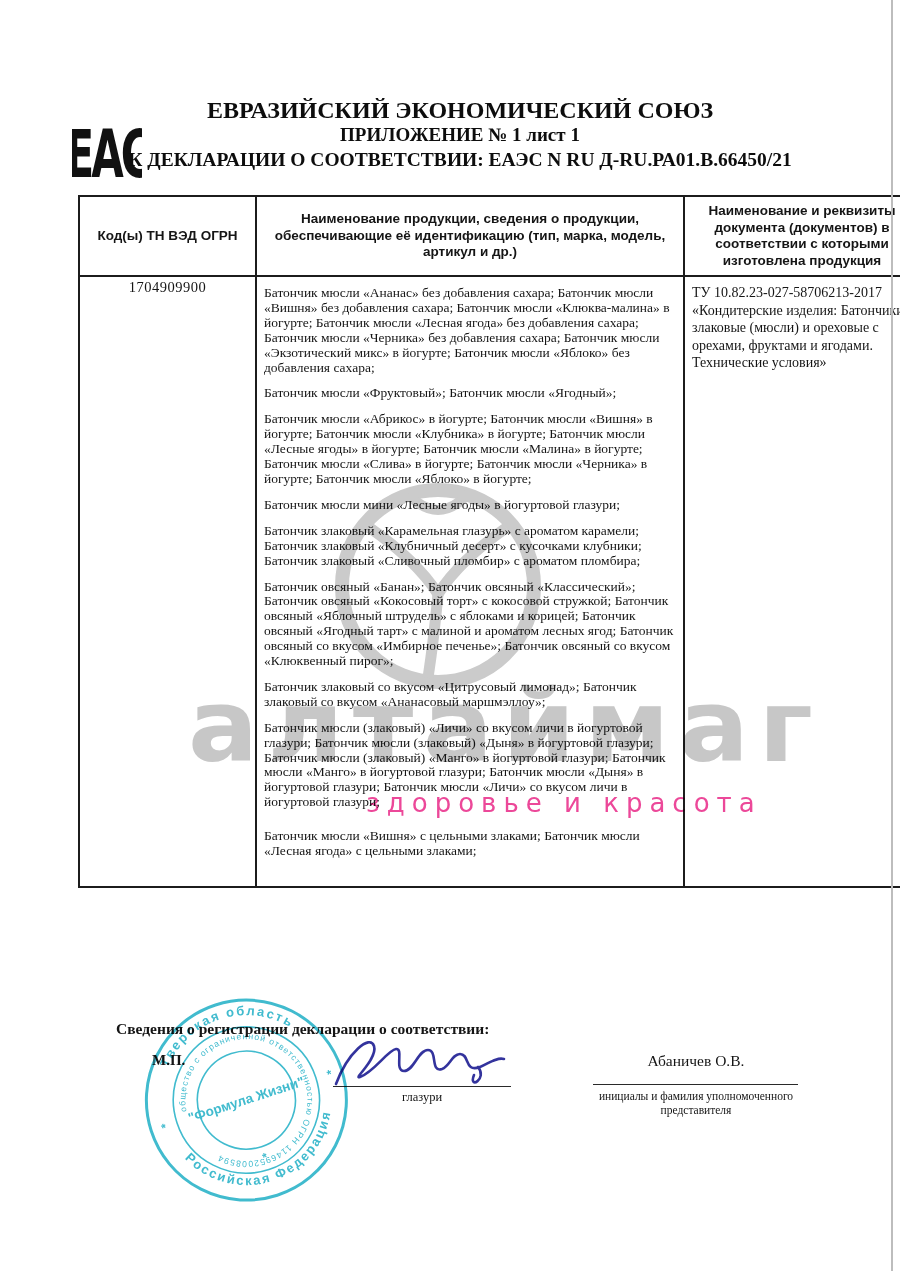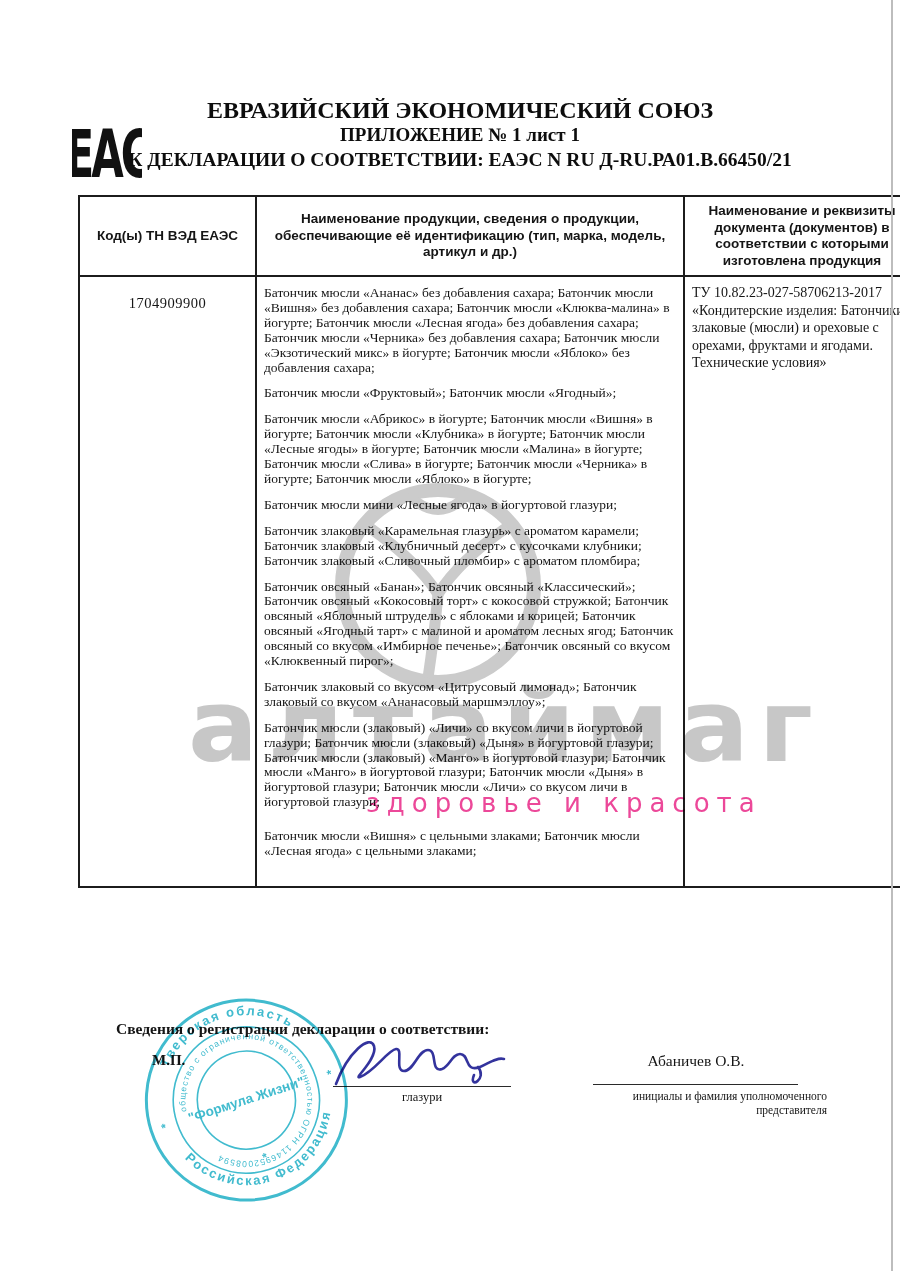--- a/index.html
+++ b/index.html
@@ -20,21 +20,21 @@
 
   
   table.decl{position:absolute;left:78px;top:195px;width:787px;border-collapse:collapse;
              table-layout:fixed;}
   table.decl td{border:2px solid #1c1c1c;vertical-align:top;}
   .th{font-family:"Liberation Sans",sans-serif;font-weight:bold;font-size:13.5px;
       line-height:16.5px;text-align:center;vertical-align:middle !important;padding:6px 8px;}
   .c-code{width:159px;}
   .c-prod{width:410px;}
   .c-doc{width:218px;}
-  .code-cell{text-align:center;padding-top:18px;font-size:14.5px;letter-spacing:.5px;}
+  .code-cell{text-align:center;padding-top:2px;font-size:14.5px;letter-spacing:.5px;}
   .prod-cell{padding:9px 8px 4px 7px;font-size:13.5px;line-height:14.9px;height:596px;}
   .prod-cell p{margin:0 0 11px 0;}
   .prod-cell p:last-child{margin-bottom:0;margin-top:19px;}
   .doc-cell{padding:7px 6px 4px 7px;font-size:14px;line-height:17.5px;}
 
   
   .wm{position:absolute;inset:0;pointer-events:none;mix-blend-mode:multiply;z-index:5;}
   .wm-text{position:absolute;left:188px;top:668px;font-family:"DejaVu Sans",sans-serif;
            font-weight:bold;font-size:100px;color:#c7c7c7;letter-spacing:9px;
            transform:scaleX(1.04);transform-origin:left top;white-space:nowrap;}
@@ -43,21 +43,21 @@
   .wm-emblem{position:absolute;left:330px;top:478px;}
 
   
   .reg-heading{position:absolute;left:68px;top:1020px;font-weight:bold;font-size:15.5px;margin-left:48px;}
   .mp{position:absolute;left:152px;top:1052px;font-weight:bold;font-size:15px;}
   .sig-line{position:absolute;left:333px;top:1086px;width:178px;border-top:1.6px solid #2a2a2a;}
   .sig-label{position:absolute;left:333px;top:1090px;width:178px;text-align:center;
              font-size:12.5px;}
   .signer{position:absolute;left:575px;top:1052px;width:242px;text-align:center;font-size:15.5px;}
   .signer-line{position:absolute;left:593px;top:1084px;width:205px;border-top:1.6px solid #2a2a2a;}
-  .signer-label{position:absolute;left:565px;top:1089px;width:262px;text-align:right;
+  .signer-label{position:absolute;left:565px;top:1089px;width:262px;text-align:center;
                 font-size:11.5px;line-height:14px;}
 
   .stampwrap{position:absolute;left:137px;top:990px;mix-blend-mode:multiply;z-index:6;
              transform:rotate(-18deg);}
   .sigwrap{position:absolute;left:328px;top:1026px;mix-blend-mode:multiply;z-index:6;}
 </style>
 </head>
 <body>
 
 <div class="page">
@@ -70,31 +70,31 @@
 
   <div class="titles">
     <div class="t1">ЕВРАЗИЙСКИЙ ЭКОНОМИЧЕСКИЙ СОЮЗ</div>
     <div class="t2">ПРИЛОЖЕНИЕ № 1 лист 1</div>
     <div class="t3">К ДЕКЛАРАЦИИ О СООТВЕТСТВИИ: ЕАЭС N RU Д-RU.РА01.В.66450/21</div>
   </div>
 
   <table class="decl">
     <tbody>
         <tr>
-      <td class="th c-code">Код(ы) ТН ВЭД ЕАЭС</td>
+      <td class="th c-code">Код(ы) ТН ВЭД ОГРН</td>
       <td class="th c-prod">Наименование продукции, сведения о продукции, обеспечивающие её идентификацию (тип, марка, модель, артикул и др.)</td>
       <td class="th c-doc">Наименование и реквизиты документа (документов) в соответствии с которыми изготовлена продукция</td>
     </tr>
     <tr>
       <td class="code-cell">1704909900</td>
       <td class="prod-cell">
         <p>Батончик мюсли «Ананас» без добавления сахара; Батончик мюсли «Вишня» без добавления сахара; Батончик мюсли «Клюква-малина» в йогурте; Батончик мюсли «Лесная ягода» без добавления сахара; Батончик мюсли «Черника» без добавления сахара; Батончик мюсли «Экзотический микс» в йогурте; Батончик мюсли «Яблоко» без добавления сахара;</p>
         <p>Батончик мюсли «Фруктовый»; Батончик мюсли «Ягодный»;</p>
         <p>Батончик мюсли «Абрикос» в йогурте; Батончик мюсли «Вишня» в йогурте; Батончик мюсли «Клубника» в йогурте; Батончик мюсли «Лесные ягоды» в йогурте; Батончик мюсли «Малина» в йогурте; Батончик мюсли «Слива» в йогурте; Батончик мюсли «Черника» в йогурте; Батончик мюсли «Яблоко» в йогурте;</p>
-        <p>Батончик мюсли мини «Лесные ягода» в йогуртовой глазури;</p>
+        <p>Батончик мюсли мини «Лесные ягоды» в йогуртовой глазури;</p>
         <p>Батончик злаковый «Карамельная глазурь» с ароматом карамели; Батончик злаковый «Клубничный десерт» с кусочками клубники; Батончик злаковый «Сливочный пломбир» с ароматом пломбира;</p>
         <p>Батончик овсяный «Банан»; Батончик овсяный «Классический»; Батончик овсяный «Кокосовый торт» с кокосовой стружкой; Батончик овсяный «Яблочный штрудель» с яблоками и корицей; Батончик овсяный «Ягодный тарт» с малиной и ароматом лесных ягод; Батончик овсяный со вкусом «Имбирное печенье»; Батончик овсяный со вкусом «Клюквенный пирог»;</p>
         <p>Батончик злаковый со вкусом «Цитрусовый лимонад»; Батончик злаковый со вкусом «Ананасовый маршмэллоу»;</p>
         <p>Батончик мюсли (злаковый) «Личи» со вкусом личи в йогуртовой глазури; Батончик мюсли (злаковый) «Дыня» в йогуртовой глазури; Батончик мюсли (злаковый) «Манго» в йогуртовой глазури; Батончик мюсли «Манго» в йогуртовой глазури; Батончик мюсли «Дыня» в йогуртовой глазури; Батончик мюсли «Личи» со вкусом личи в йогуртовой глазури;</p>
         <p>Батончик мюсли «Вишня» с цельными злаками; Батончик мюсли «Лесная ягода» с цельными злаками;</p>
       </td>
       <td class="doc-cell">ТУ 10.82.23-027-58706213-2017 «Кондитерские изделия: Батончики злаковые (мюсли) и ореховые с орехами, фруктами и ягодами. Технические условия»</td>
     </tr>
   </tbody>
     </table>

